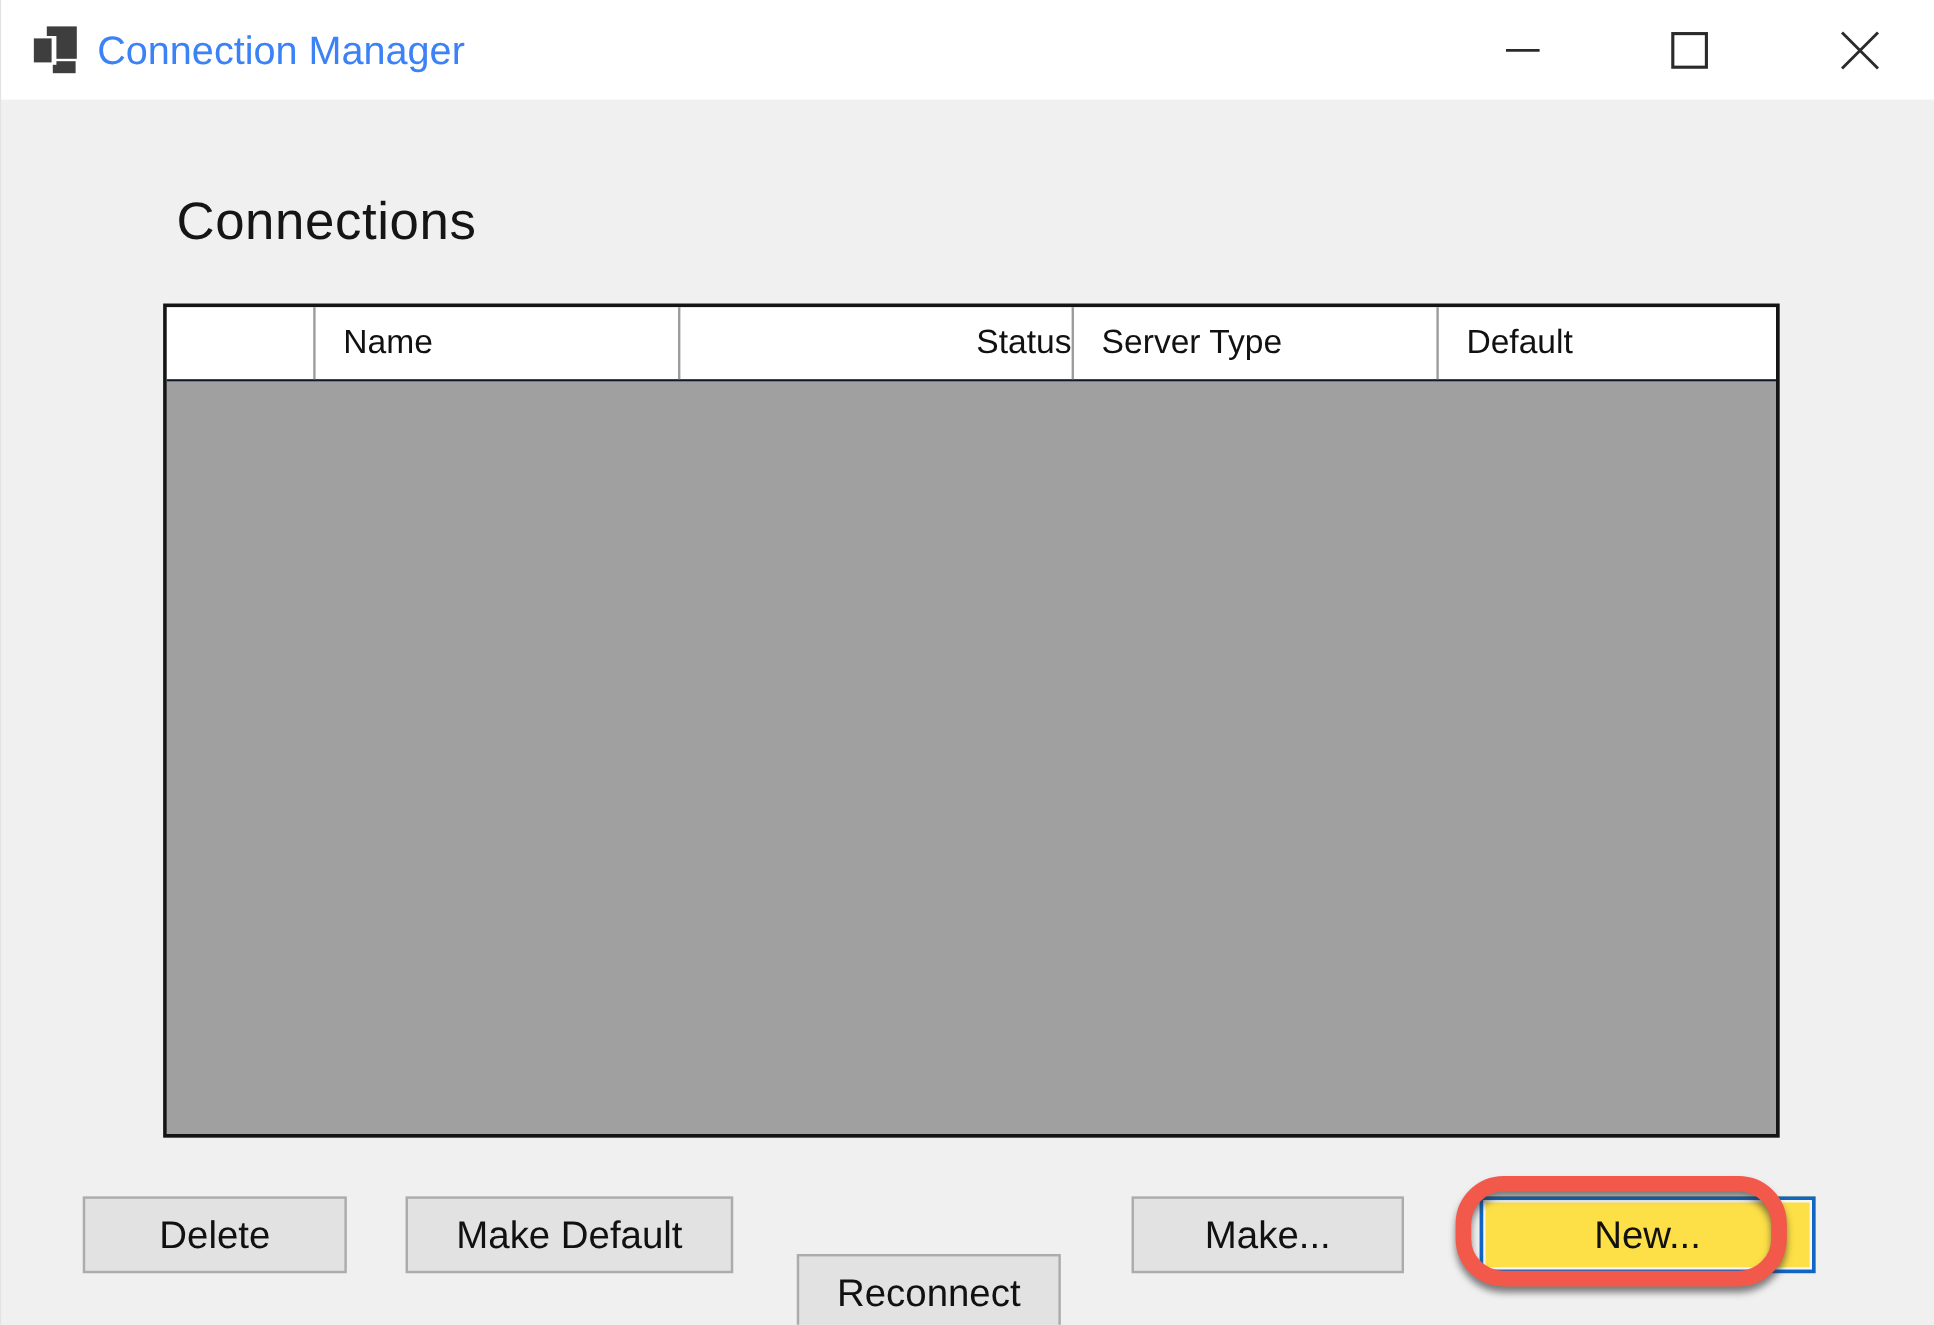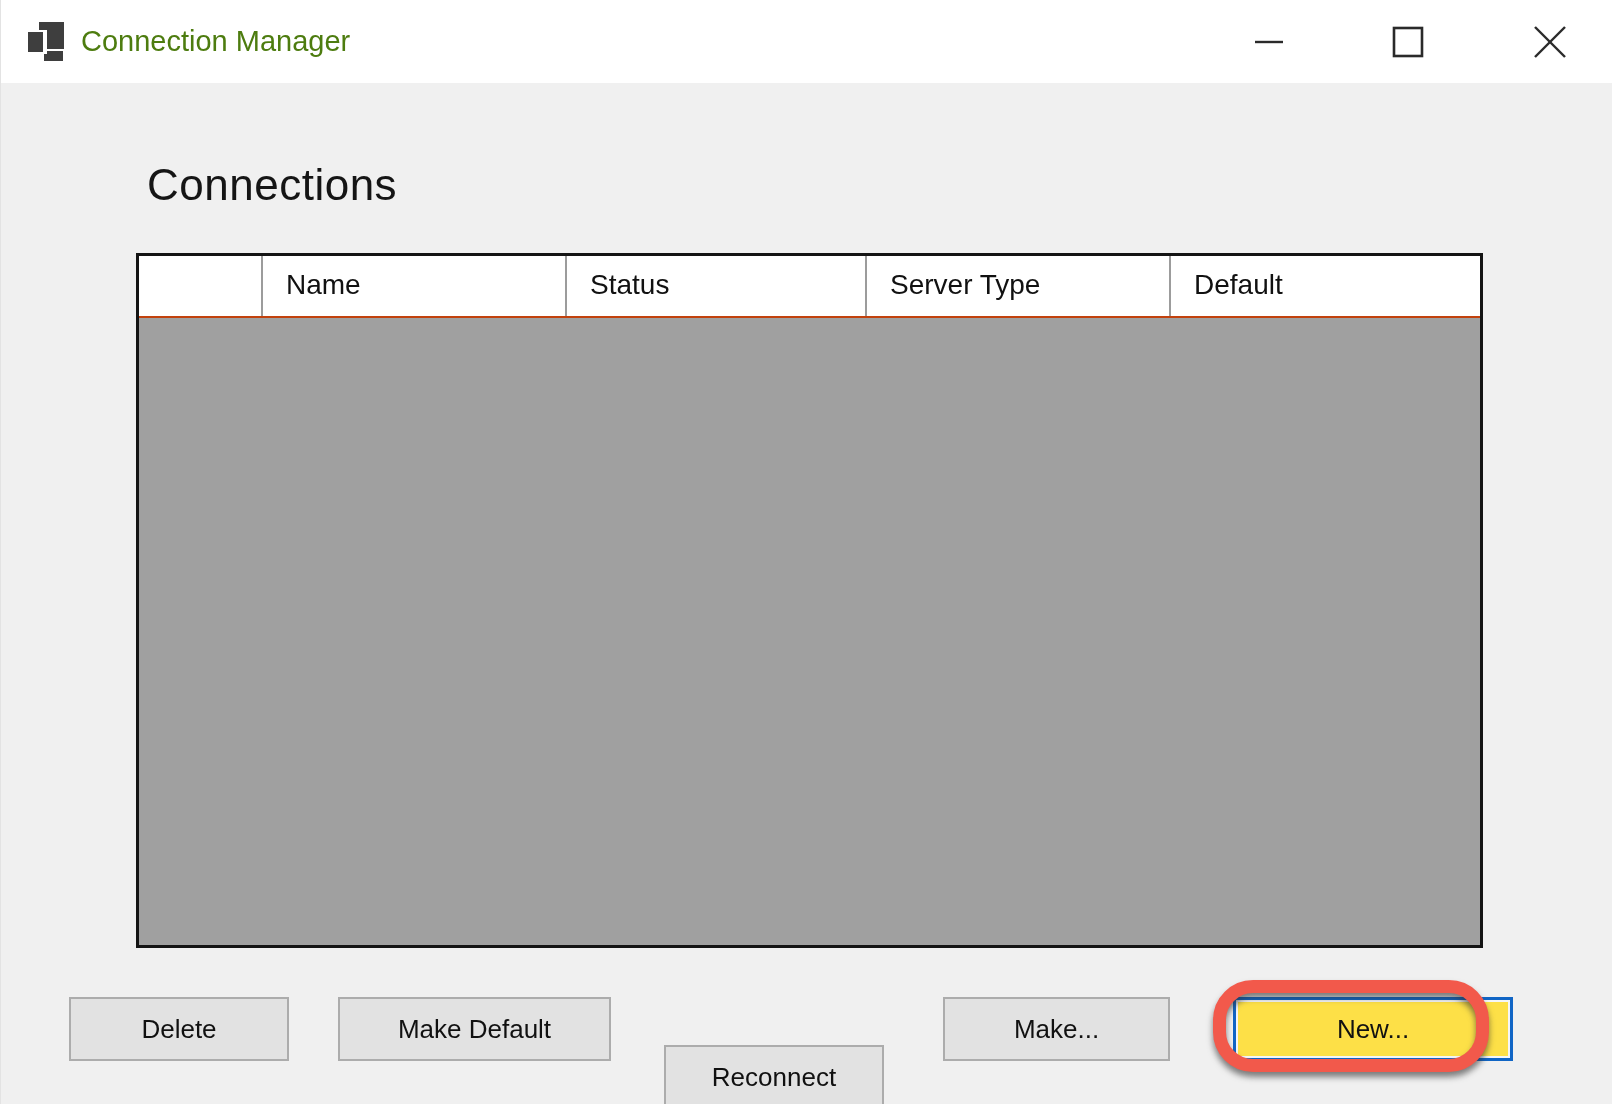--- a/index.html
+++ b/index.html
@@ -23,21 +23,21 @@
     width: 1612px; height: 83px;
     background: #ffffff;
   }
   .app-icon {
     position: absolute; left: 27px; top: 20px;
     width: 38px; height: 44px;
   }
   .window-title {
     position: absolute; left: 80px; top: 0;
     height: 83px; line-height: 83px;
-    font-size: 29px; color: #4d7c0f;
+    font-size: 33px; color: #3b82f6;
     white-space: nowrap;
   }
   .win-btn {
     position: absolute; top: 14px;
     width: 56px; height: 56px;
     background: transparent; border: none;
     display: flex; align-items: center; justify-content: center;
     cursor: default;
   }
   .win-btn.minimize { left: 1240px; }
@@ -54,47 +54,47 @@
   .conn-table {
     position: absolute; left: 135px; top: 253px;
     width: 1347px; height: 695px;
     border: 3px solid #141414;
     background: #a0a0a0;
   }
   .thead {
     display: flex;
     width: 100%; height: 62px;
     background: #ffffff;
-    border-bottom: 2px solid #c2410c;
+    border-bottom: 2px solid #0f172a;
   }
   .th {
     height: 100%;
     line-height: 58px;
     font-size: 28px; color: #111111;
     padding-left: 23px;
     border-right: 2px solid #9c9c9c;
     white-space: nowrap; overflow: hidden;
   }
   .th.c0 { width: 124px; padding-left: 0; }
   .th.c1 { width: 304px; }
-  .th.c2 { width: 300px; }
+  .th.c2 { width: 328px; text-align: right; }
   .th.c3 { width: 304px; }
   .th.c4 { flex: 1; border-right: none; }
   .tbody {
     width: 100%; height: 627px;
     background: #a0a0a0;
   }
 
   
   .btn {
     position: absolute; top: 997px; height: 64px;
     background: #e2e2e2;
     border: 2px solid #acacac;
     font-family: "Liberation Sans", "DejaVu Sans", sans-serif;
-    font-size: 26px; color: #111111;
+    font-size: 32px; color: #111111;
     cursor: default;
   }
   .btn.delete       { left: 68px;   width: 220px; }
   .btn.make-default { left: 337px;  width: 273px; }
   .btn.reconnect    { left: 663px;  width: 220px; margin-top: 48px; }
   .btn.edit         { left: 942px;  width: 227px; }
   .btn.new          {
     left: 1232px; width: 280px;
     background: #fde047;
     border: 3px solid #1065c5;

